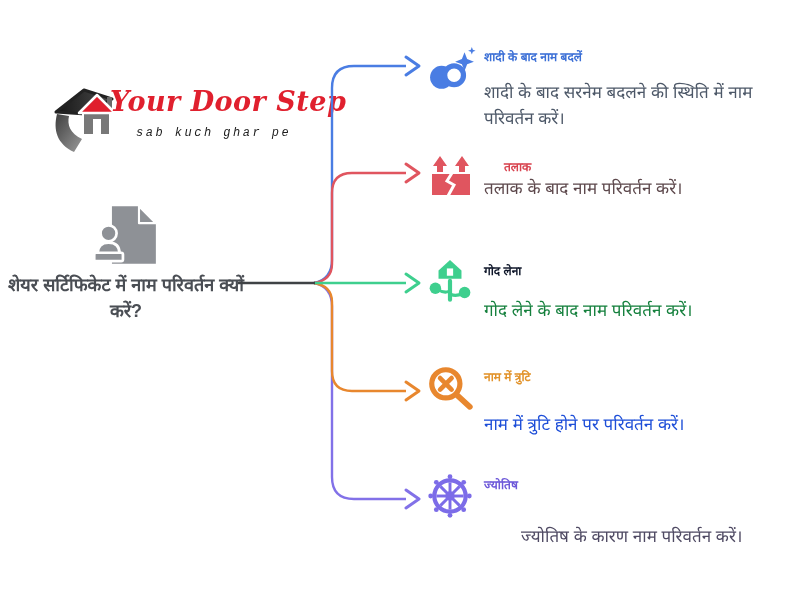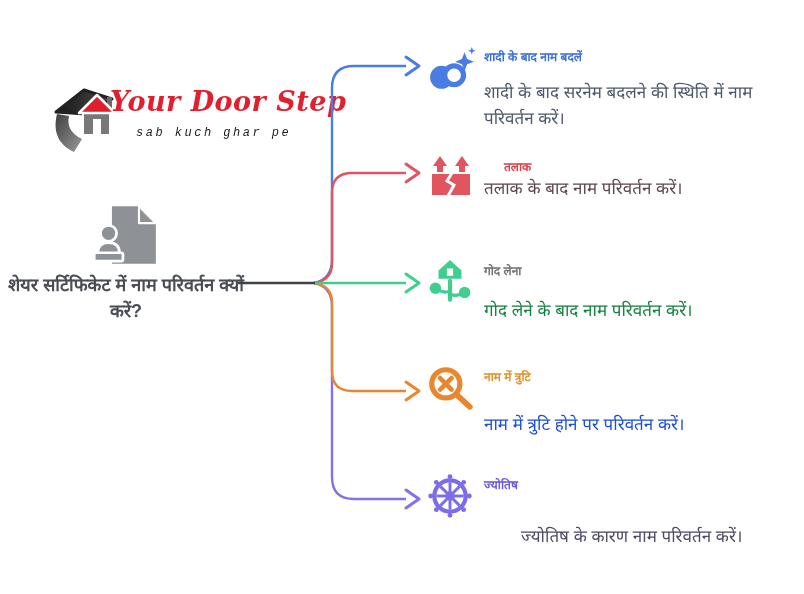--- a/index.html
+++ b/index.html
@@ -19,21 +19,21 @@
     font-size:18px;line-height:26px;color:#4a4e54;}
   
   svg.connectors{left:0;top:0;pointer-events:none;}
   .lk{fill:none;stroke-width:2.4px;}
   .ar{fill:none;stroke-width:3px;stroke-linecap:round;stroke-linejoin:round;}
   .s-trunk{stroke:#3f4245;}
   .s0{stroke:#4a7de3;} .s1{stroke:#e0555f;} .s2{stroke:#3ecf8e;} .s3{stroke:#e8872e;} .s4{stroke:#8271e8;}
   
   .row-title{font-weight:bold;font-size:12px;white-space:nowrap;}
   .row-desc{font-size:17px;line-height:26px;}
-  .t0{color:#3b6fd6;} .t1{color:#d8434f;} .t2{color:#737373;} .t3{color:#e2932b;} .t4{color:#6e59d9;}
+  .t0{color:#3b6fd6;} .t1{color:#d8434f;} .t2{color:#0f172a;} .t3{color:#e2932b;} .t4{color:#6e59d9;}
   .d0{color:#4d5868;} .d1{color:#5d484c;} .d2{color:#15803d;} .d3{color:#1d4ed8;margin-top:8px;} .d4{color:#4f4a63;}
 </style>
 </head>
 <body>
 
 <svg class="abs logo-icon" width="72" height="72" viewBox="0 0 72 72">
   <defs>
     <linearGradient id="gband" x1="0" y1="0" x2="1" y2="1">
       <stop offset="0" stop-color="#3f3f3f"></stop>
         <stop offset="1" stop-color="#9a9a9a"></stop>

